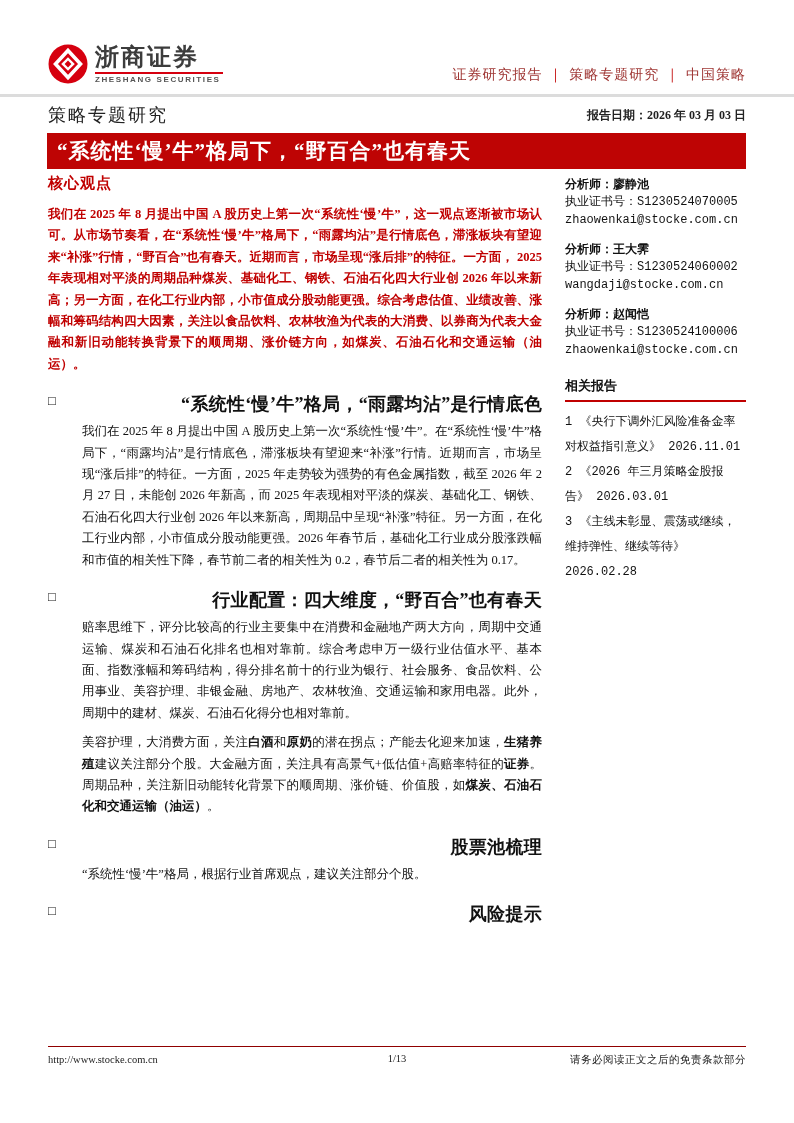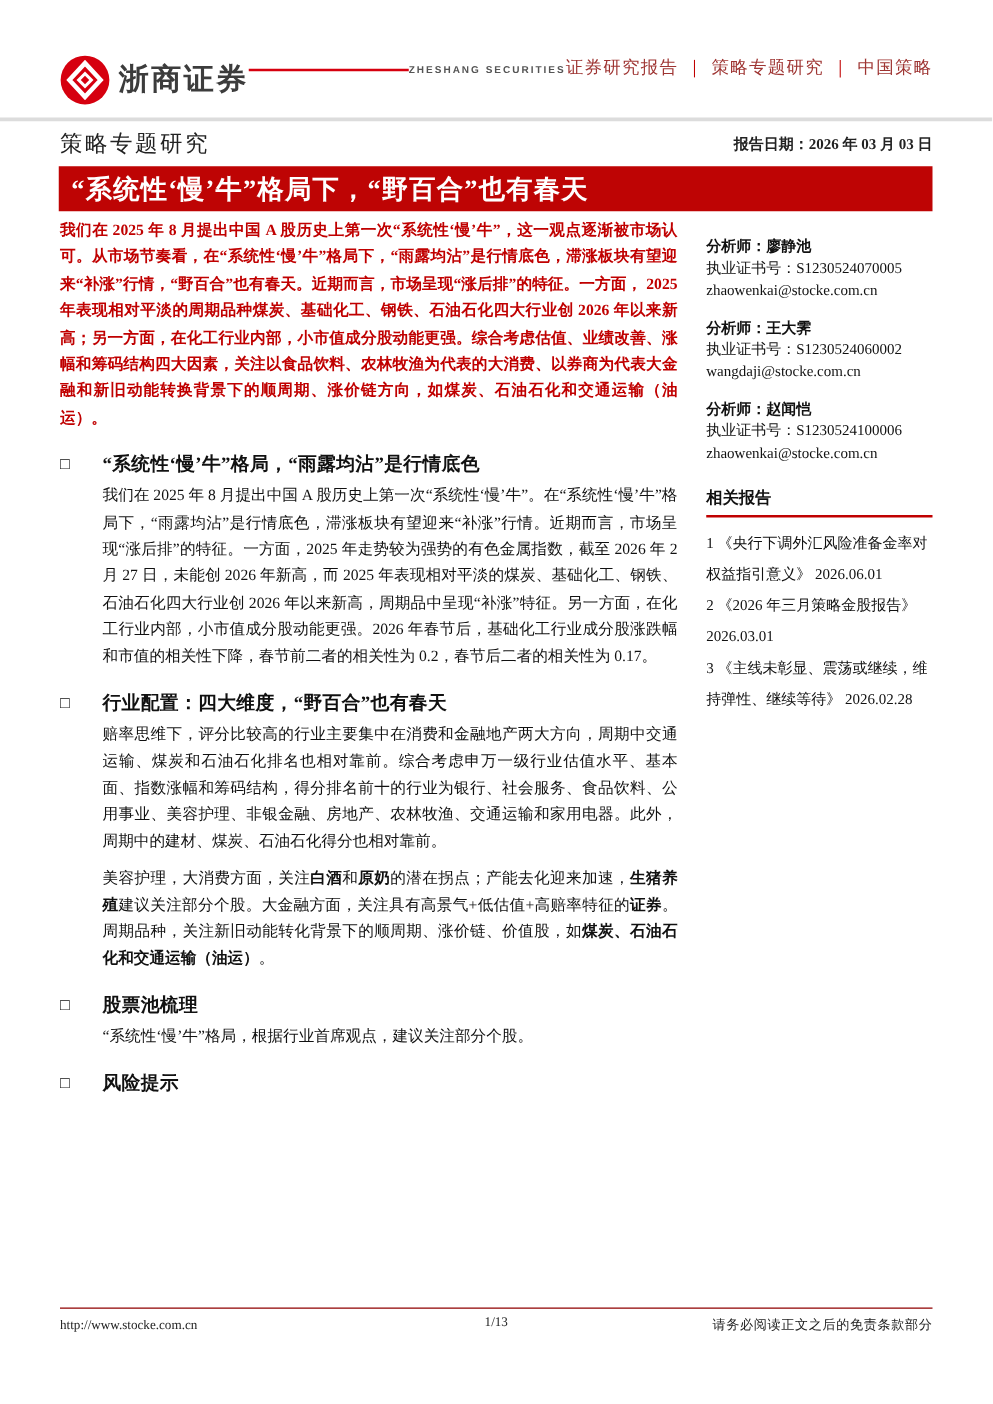--- a/index.html
+++ b/index.html
@@ -8,51 +8,51 @@
     position:relative; width:794px; height:1123px; margin:0 auto;
     background:#ffffff; overflow:hidden;
     font-family:"Liberation Serif","DejaVu Serif",serif;
     color:#111111;
   }
   
   .brand-row { position:absolute; top:44px; left:48px; width:698px; height:50px;
     display:flex; justify-content:space-between; align-items:flex-start; }
   .logo { display:flex; align-items:center; gap:7px; }
   .logo-mark { width:40px; height:40px; display:block; }
-  .logo-text { display:flex; flex-direction:row; line-height:1; }
+  .logo-text { display:flex; flex-direction:column; line-height:1; }
   .logo-cn { font-size:24px; font-weight:bold; color:#3c3c3c; letter-spacing:2px;
     font-family:"Liberation Sans","DejaVu Sans",sans-serif; }
   .logo-rule { height:2px; background:#d6000f; margin:3px 0 2px; width:128px; }
   .logo-en { font-size:8px; font-weight:bold; color:#555; letter-spacing:1.6px;
     font-family:"Liberation Sans","DejaVu Sans",sans-serif; }
-  .breadcrumb { margin-top:1px; font-size:14px; color:#9e3432; letter-spacing:1px; }
+  .breadcrumb { margin-top:22px; font-size:14px; color:#9e3432; letter-spacing:1px; }
   .breadcrumb .sep { color:#c00000; padding:0 6px; }
   .gray-rule { position:absolute; top:94px; left:0; width:794px; height:3px; background:#dcdcdc; }
   .series-row { position:absolute; top:99px; left:48px; width:698px; height:32px;
     display:flex; justify-content:space-between; align-items:center; }
   .series { font-size:18px; color:#222; letter-spacing:2px; }
   .report-date { font-size:12px; font-weight:bold; color:#222; }
   
   .title-bar { position:absolute; top:133px; left:47px; width:699px; height:36px;
     background:#be0404; color:#ffffff; display:flex; align-items:center;
     padding-left:10px; font-size:21px; font-weight:bold; letter-spacing:1px; }
   
   .content { position:absolute; top:174px; left:48px; width:698px; }
   .left-col { width:494px; }
   .core-heading { font-size:15px; font-weight:bold; color:#c00000; letter-spacing:1px; margin-bottom:11px; }
   .red-para { font-size:12.5px; line-height:21.4px; font-weight:bold; color:#c00000;
     text-align:justify; margin-bottom:17px; }
   .section { display:flex; margin-bottom:9px; }
   .bullet { width:34px; font-size:13px; color:#111; padding-top:1px; flex:none; }
   .sec-body { flex:1; }
-  .sec-heading { font-size:15px; font-weight:bold; margin-bottom:5px; letter-spacing:0.3px; }
+  .sec-heading { font-size:18px; font-weight:bold; margin-bottom:5px; letter-spacing:0.3px;text-align:right; }
   .sec-para { font-size:12.5px; line-height:21.4px; text-align:justify; margin-bottom:8px; }
   .sec-para b { font-weight:bold; }
   
-  .right-col { position:absolute; top:15px; left:517px; width:181px; }
+  .right-col { position:absolute; top:3px; left:517px; width:181px;font-family:Liberation Mono, monospace; }
   .analyst { margin-bottom:13px; }
   .analyst-name { font-size:12px; font-weight:bold; line-height:17px; }
   .analyst-license { font-size:12px; line-height:17px; }
   .analyst-email { font-size:12px; line-height:18px; color:#111; text-decoration:none; display:block; }
   .related { margin-top:18px; }
   .related-heading { font-size:13px; font-weight:bold; padding-bottom:5px;
     border-bottom:2px solid #c00000; margin-bottom:8px; }
   .related-item { font-size:12px; line-height:25px; text-align:left; cursor:pointer; }
   
   .footer { position:absolute; top:1046px; left:48px; width:698px; border-top:1.5px solid #900000; padding-top:6px; }
@@ -93,20 +93,21 @@
     <span class="report-date">报告日期：2026 年 03 月 03 日</span>
   </div>
 
   <div class="title-bar">
     <span>“系统性‘慢’牛”格局下，“野百合”也有春天</span>
   </div>
 
   <div class="content">
 
     <div class="left-col">
+      <div class="core-heading">核心观点</div>
       <p class="red-para">我们在 2025 年 8 月提出中国 A 股历史上第一次“系统性‘慢’牛”，这一观点逐渐被市场认可。从市场节奏看，在“系统性‘慢’牛”格局下，“雨露均沾”是行情底色，滞涨板块有望迎来“补涨”行情，“野百合”也有春天。近期而言，市场呈现“涨后排”的特征。一方面， 2025 年表现相对平淡的周期品种煤炭、基础化工、钢铁、石油石化四大行业创 2026 年以来新高；另一方面，在化工行业内部，小市值成分股动能更强。综合考虑估值、业绩改善、涨幅和筹码结构四大因素，关注以食品饮料、农林牧渔为代表的大消费、以券商为代表大金融和新旧动能转换背景下的顺周期、涨价链方向，如煤炭、石油石化和交通运输（油运）。</p>
 
       <div class="section">
         <span class="bullet">□</span>
         <div class="sec-body">
           <div class="sec-heading">“系统性‘慢’牛”格局，“雨露均沾”是行情底色</div>
           <p class="sec-para">我们在 2025 年 8 月提出中国 A 股历史上第一次“系统性‘慢’牛”。在“系统性‘慢’牛”格局下，“雨露均沾”是行情底色，滞涨板块有望迎来“补涨”行情。近期而言，市场呈现“涨后排”的特征。一方面，2025 年走势较为强势的有色金属指数，截至 2026 年 2 月 27 日，未能创 2026 年新高，而 2025 年表现相对平淡的煤炭、基础化工、钢铁、石油石化四大行业创 2026 年以来新高，周期品中呈现“补涨”特征。另一方面，在化工行业内部，小市值成分股动能更强。2026 年春节后，基础化工行业成分股涨跌幅和市值的相关性下降，春节前二者的相关性为 0.2，春节后二者的相关性为 0.17。</p>
         </div>
       </div>
 
@@ -147,21 +148,21 @@
         <a class="analyst-email">wangdaji@stocke.com.cn</a>
       </div>
       <div class="analyst">
         <div class="analyst-name">分析师：赵闻恺</div>
         <div class="analyst-license">执业证书号：S1230524100006</div>
         <a class="analyst-email">zhaowenkai@stocke.com.cn</a>
       </div>
 
       <div class="related">
         <div class="related-heading">相关报告</div>
-        <div class="related-item">1 《央行下调外汇风险准备金率对权益指引意义》 2026.06.01</div>
+        <div class="related-item">1 《央行下调外汇风险准备金率对权益指引意义》 2026.11.01</div>
         <div class="related-item">2 《2026 年三月策略金股报告》 2026.03.01</div>
         <div class="related-item">3 《主线未彰显、震荡或继续，维持弹性、继续等待》 2026.02.28</div>
       </div>
     </aside>
   </div>
 
   <div class="footer">
     <div class="footer-row">
       <a class="footer-url">http://www.stocke.com.cn</a>
       <span class="footer-page">1/13</span>

